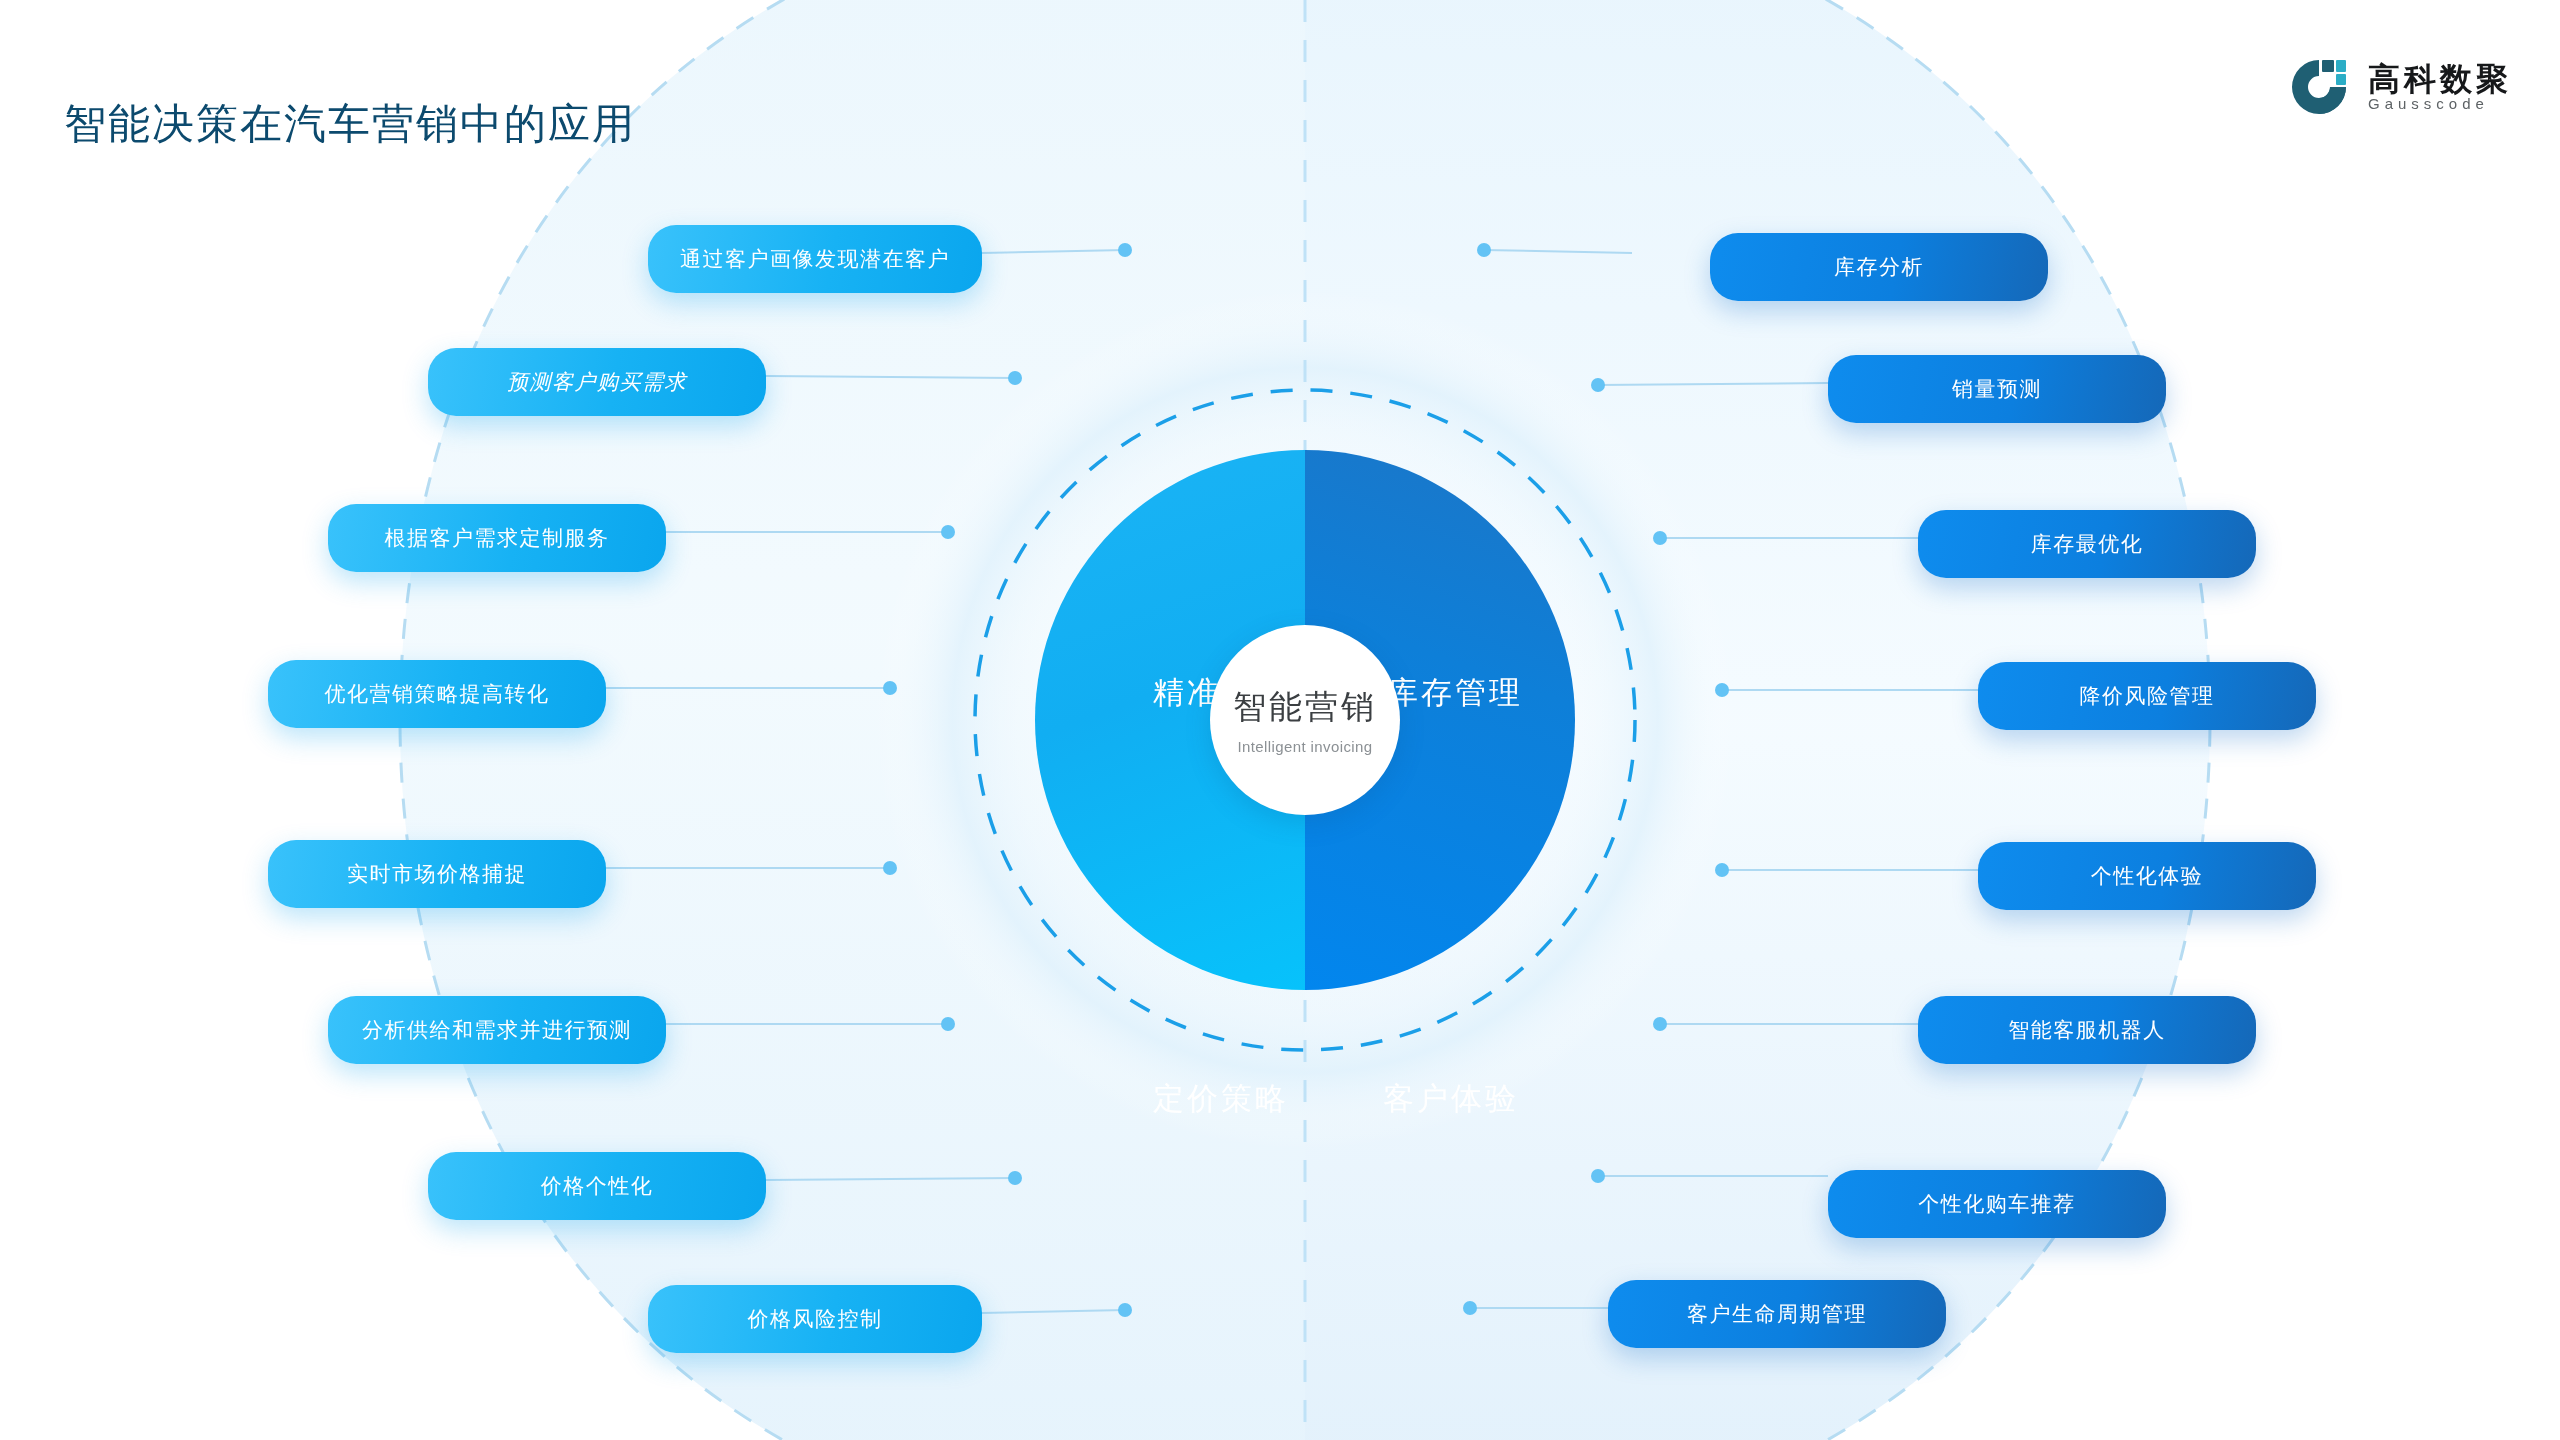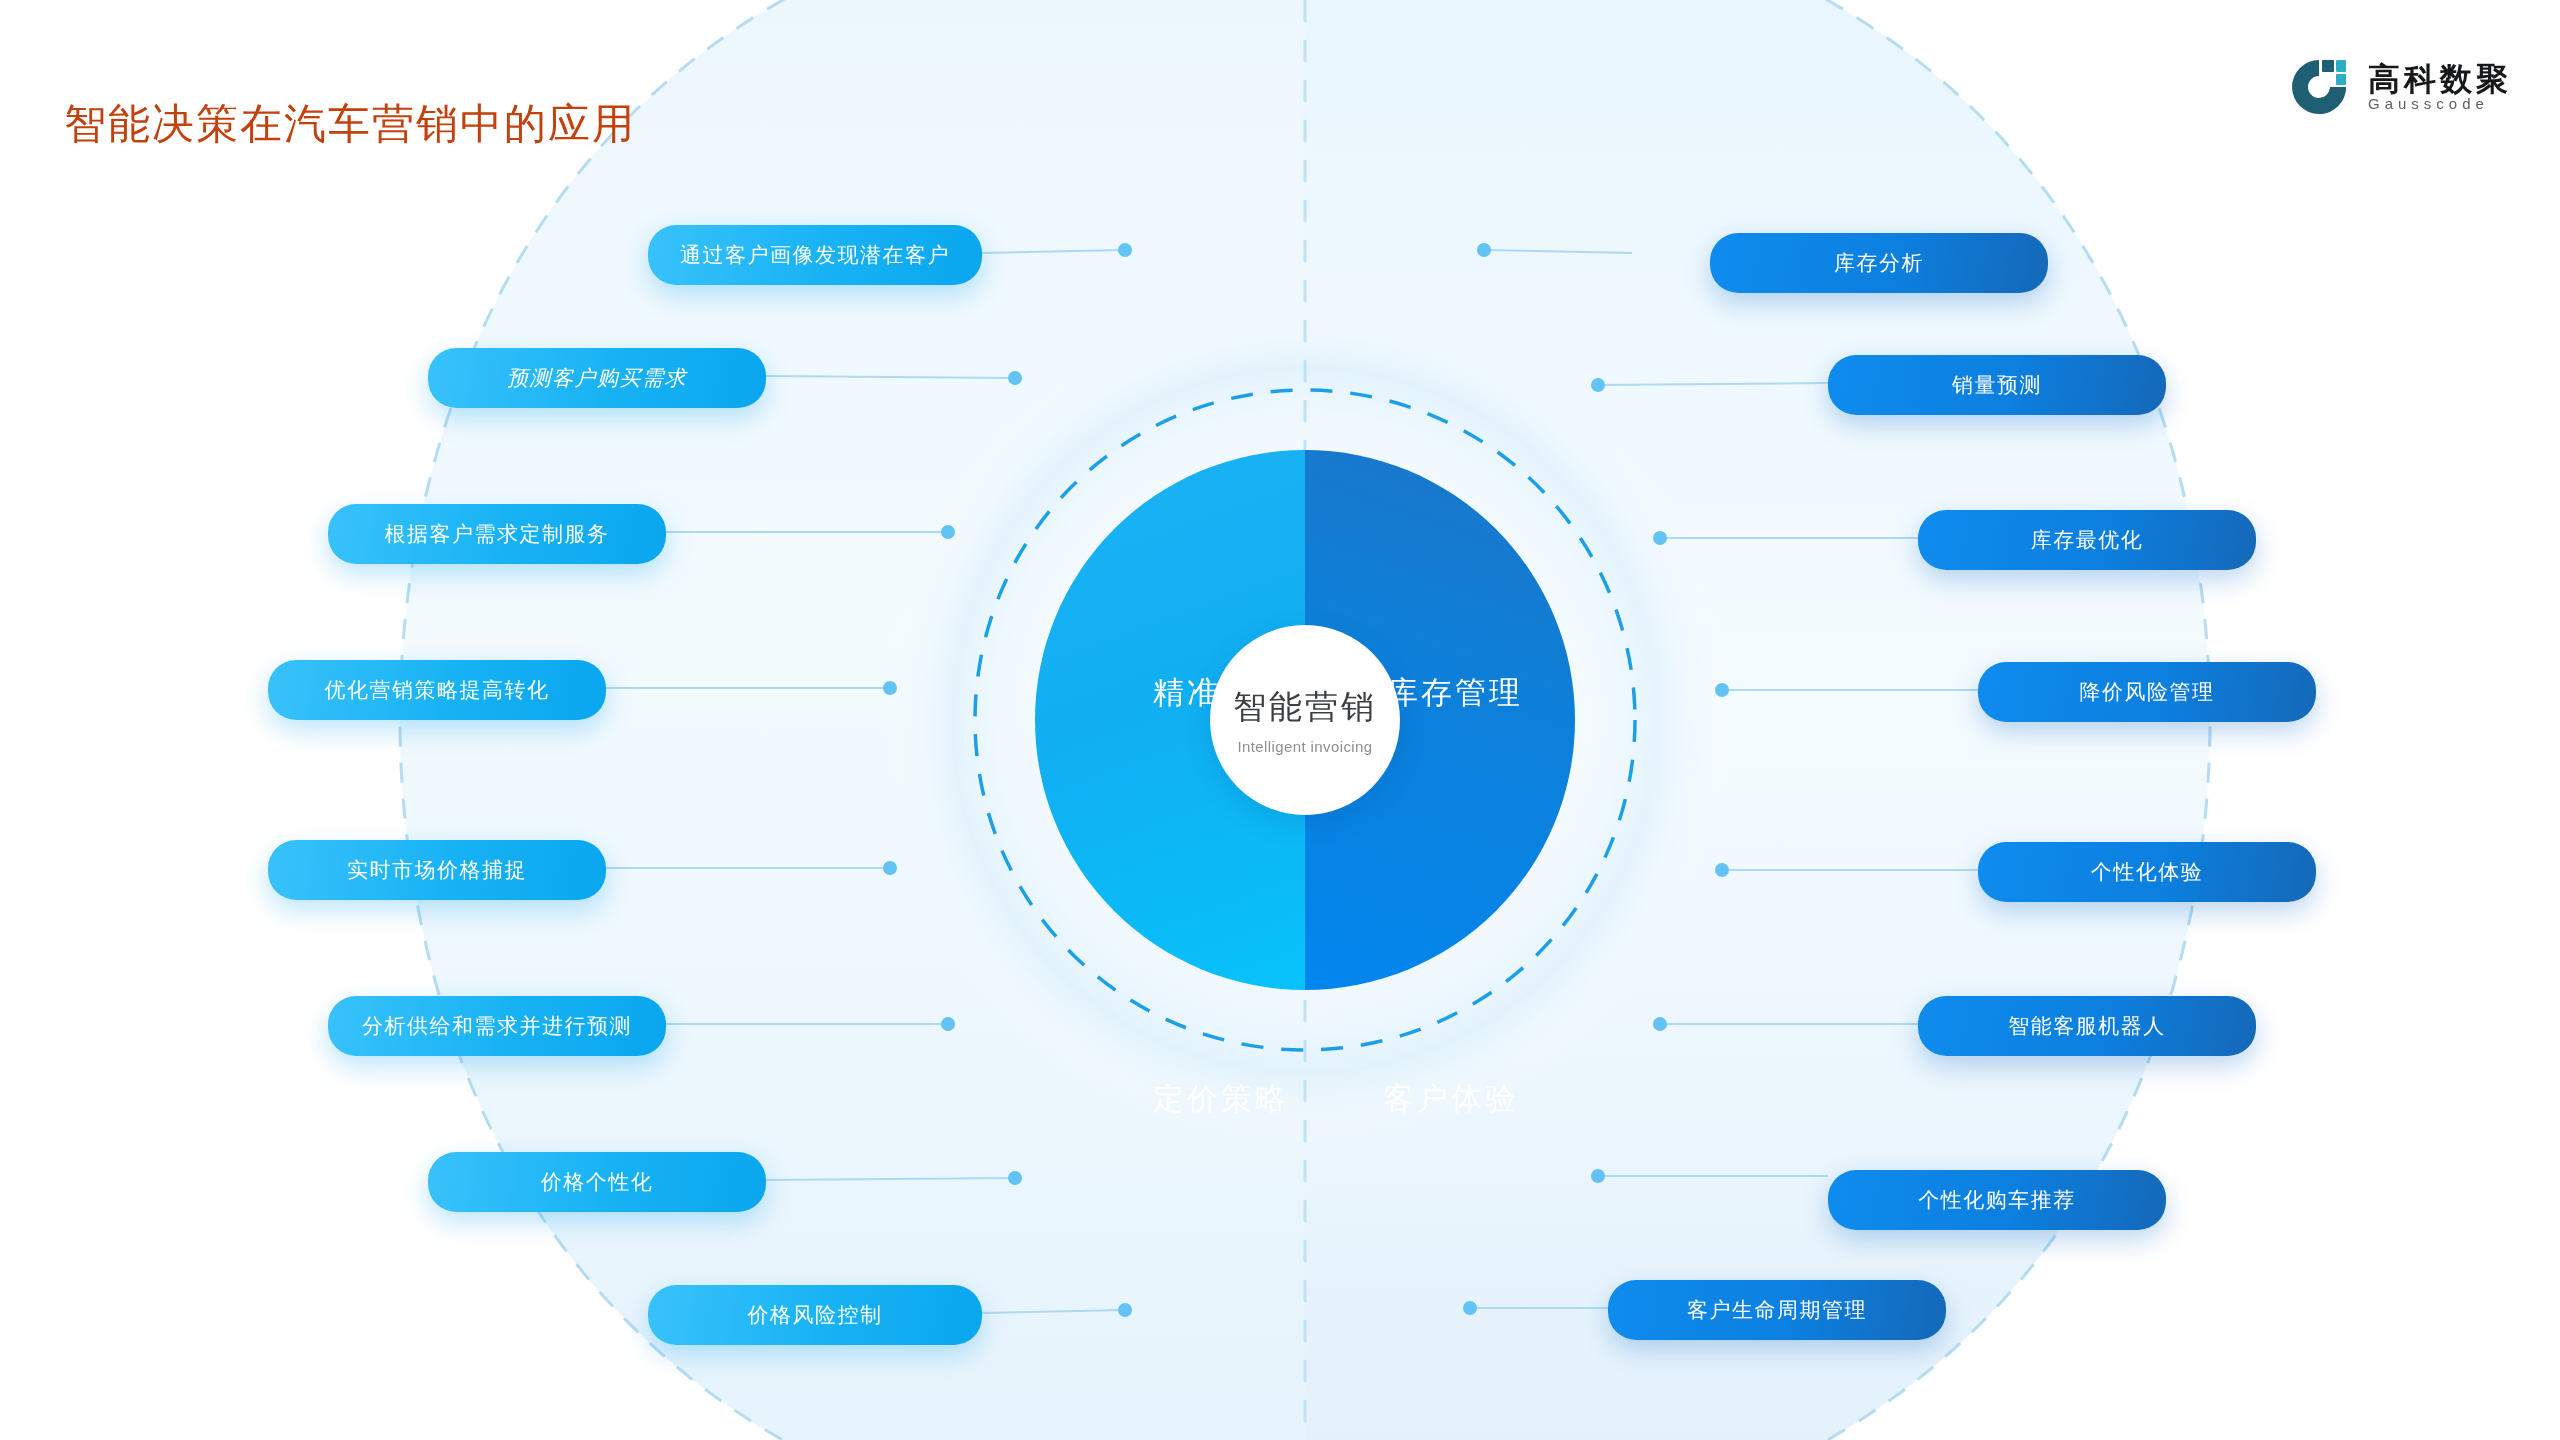--- a/index.html
+++ b/index.html
@@ -10,21 +10,21 @@
     font-family:"Liberation Sans","DejaVu Sans",sans-serif;
   }
   #stage{position:absolute;left:0;top:0;width:2560px;height:1440px;}
 
   
   #bg-svg{position:absolute;left:0;top:0;width:2560px;height:1440px;}
 
   
   .title{
     position:absolute;left:64px;top:96px;
-    font-size:42px;letter-spacing:2px;color:#c2410c;white-space:nowrap;
+    font-size:42px;letter-spacing:2px;color:#0c4a6e;white-space:nowrap;
   }
 
   
   .logo{position:absolute;right:48px;top:56px;display:flex;align-items:center;gap:18px;}
   .logo-mark{width:62px;height:62px;position:relative;flex:0 0 auto;}
   .logo-text{display:flex;flex-direction:column;line-height:1;}
   .logo-cn{font-size:32px;font-weight:bold;color:#16181a;letter-spacing:4px;}
   .logo-en{font-size:15px;color:#5d6265;letter-spacing:5px;margin-top:1px;}
 
   
@@ -43,21 +43,21 @@
   .hub{
     position:absolute;left:1210px;top:625px;width:190px;height:190px;border-radius:50%;
     background:#fff;box-shadow:0 8px 26px rgba(10,80,140,.18);
     display:flex;flex-direction:column;align-items:center;justify-content:center;
   }
   .hub-cn{font-size:33px;color:#3b3f42;letter-spacing:3px;}
   .hub-en{font-size:15px;color:#8b9094;margin-top:8px;letter-spacing:.4px;}
 
   
   .pill{
-    position:absolute;height:60px;border-radius:28px;
+    position:absolute;height:68px;border-radius:28px;
     display:flex;align-items:center;justify-content:center;
     color:#fff;font-size:21px;letter-spacing:1.5px;white-space:nowrap;
     padding:0 26px;box-sizing:border-box;
   }
   .pill-l{background:linear-gradient(100deg,#39C2FB 0%,#17B2F4 55%,#0AA6EE 100%);
           box-shadow:0 10px 26px rgba(34,170,240,.30);}
   .pill-r{background:linear-gradient(100deg,#0E8CEE 0%,#0C7FDF 55%,#1568B8 100%);
           box-shadow:0 10px 26px rgba(20,110,200,.28);}
 </style>
 </head>

